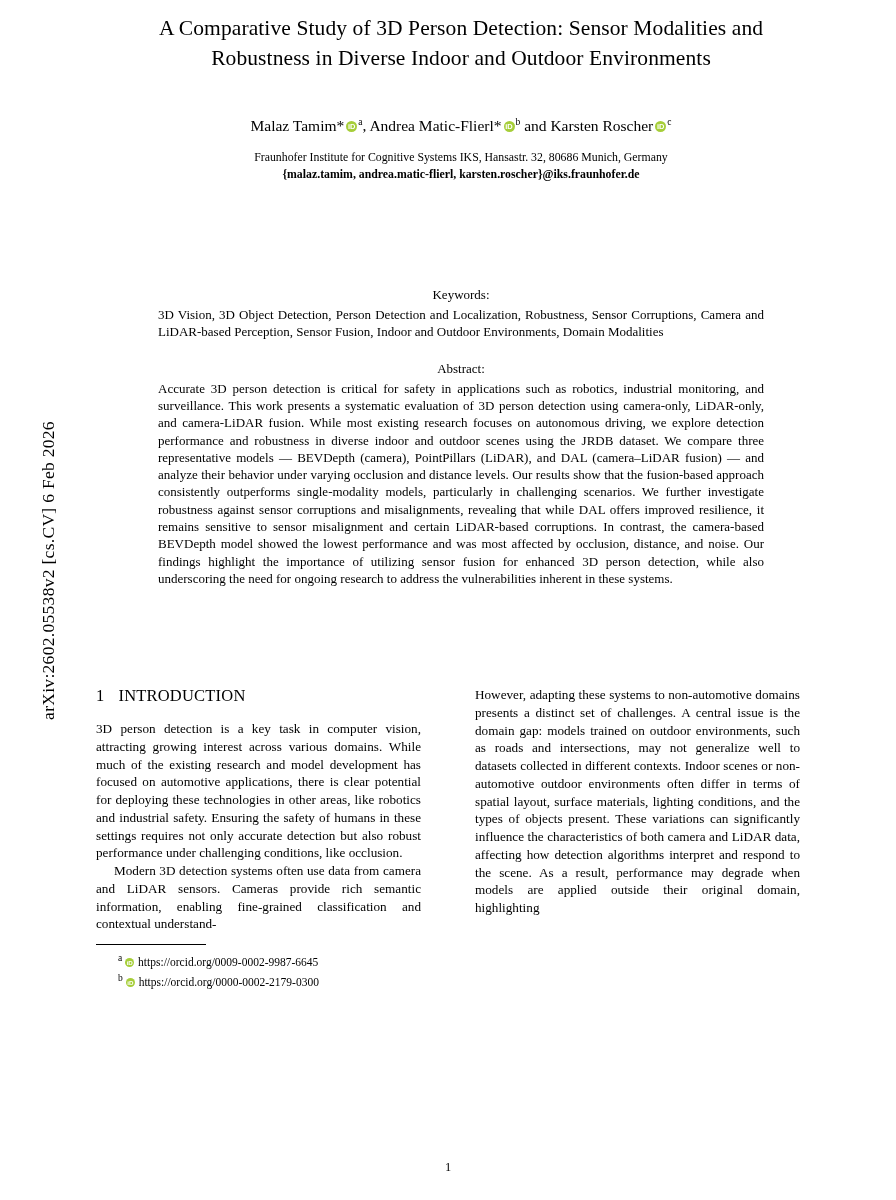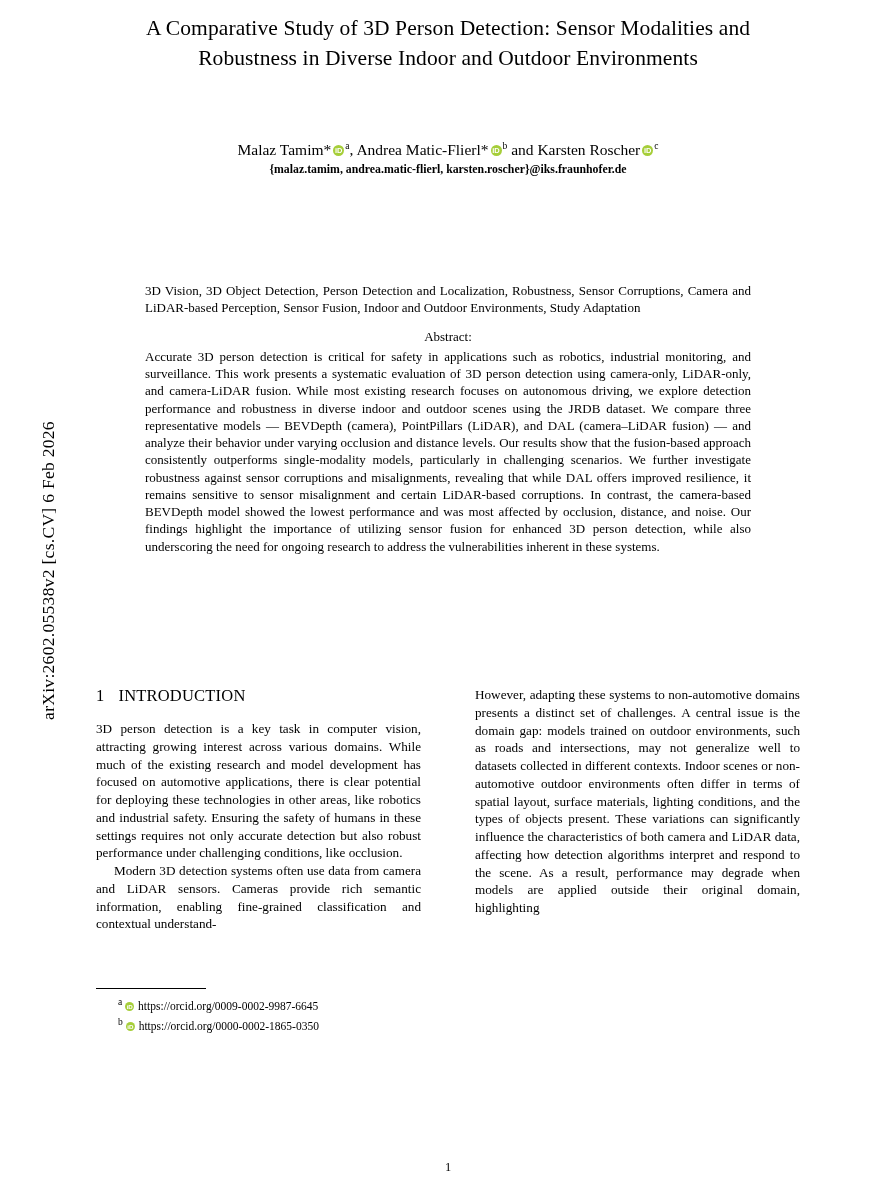--- a/index.html
+++ b/index.html
@@ -31,37 +31,37 @@
     transform-origin: center center;
     font-family: "Liberation Serif", serif;
     font-size: 17.5px;
     letter-spacing: 0.3px;
     color: #000;
     white-space: nowrap;
   }
 
   .content {
     position: absolute;
-    left: 145px;
+    left: 158px;
     top: 0;
     width: 606px;
   }
 
   .title {
     margin-top: 14px;
     text-align: center;
     font-size: 21.5px;
     line-height: 1.38;
     font-family: "Liberation Serif", serif;
     font-weight: normal;
     letter-spacing: 0.1px;
   }
 
   .authors {
-    margin-top: 66px;
+    margin-top: 42px;
     text-align: center;
     font-size: 15.5px;
     line-height: 1.4;
   }
   .affil {
     margin-top: 12px;
     text-align: center;
     font-size: 11.8px;
     line-height: 1.45;
   }
@@ -116,21 +116,21 @@
   .keywords-wrap {
     margin-top: 104px;
   }
   .just {
     text-align: justify;
     font-size: 13px;
     line-height: 1.33;
     text-justify: inter-word;
   }
   .abstract-wrap {
-    margin-top: 12px;
+    margin-top: 20px;
   }
 
   .columns {
     position: absolute;
     left: 96px;
     top: 686px;
     width: 704px;
     display: flex;
     gap: 54px;
   }
@@ -155,21 +155,21 @@
     margin: 0;
     text-indent: 0;
   }
   .body-text p + p {
     text-indent: 18px;
   }
 
   .footnotes {
     position: absolute;
     left: 96px;
-    top: 988px;
+    top: 944px;
     width: 334px;
   }
   .fn-rule {
     width: 110px;
     height: 1px;
     background: #000;
     margin: 0 0 6px 0;
   }
   .fn-line {
     font-size: 11.5px;
@@ -209,24 +209,26 @@
 
     <div class="title">
       <span>A Comparative Study of 3D Person Detection: Sensor Modalities and</span><br>
       <span>Robustness in Diverse Indoor and Outdoor Environments</span>
     </div>
 
     <div class="authors">
       <span>Malaz Tamim*</span><span class="orcid"></span><sup class="fn">a</sup><span>, </span><span>Andrea Matic-Flierl*</span><span class="orcid"></span><sup class="fn">b</sup><span> and </span><span>Karsten Roscher</span><span class="orcid"></span><sup class="fn">c</sup>
     </div>
 
+    <div class="affil">Fraunhofer Institute for Cognitive Systems IKS, Hansastr. 32, 80686 Munich, Germany</div>
     <div class="email">{malaz.tamim, andrea.matic-flierl, karsten.roscher}@iks.fraunhofer.de</div>
 
     <div class="keywords-wrap">
-      <div class="just">3D Vision, 3D Object Detection, Person Detection and Localization, Robustness, Sensor Corruptions, Camera and LiDAR-based Perception, Sensor Fusion, Indoor and Outdoor Environments, Study Adaptation</div>
+      <div class="block-head">Keywords:</div>
+      <div class="just">3D Vision, 3D Object Detection, Person Detection and Localization, Robustness, Sensor Corruptions, Camera and LiDAR-based Perception, Sensor Fusion, Indoor and Outdoor Environments, Domain Modalities</div>
     </div>
 
     <div class="abstract-wrap">
       <div class="block-head">Abstract:</div>
       <div class="just">Accurate 3D person detection is critical for safety in applications such as robotics, industrial monitoring, and surveillance. This work presents a systematic evaluation of 3D person detection using camera-only, LiDAR-only, and camera-LiDAR fusion. While most existing research focuses on autonomous driving, we explore detection performance and robustness in diverse indoor and outdoor scenes using the JRDB dataset. We compare three representative models — BEVDepth (camera), PointPillars (LiDAR), and DAL (camera–LiDAR fusion) — and analyze their behavior under varying occlusion and distance levels. Our results show that the fusion-based approach consistently outperforms single-modality models, particularly in challenging scenarios. We further investigate robustness against sensor corruptions and misalignments, revealing that while DAL offers improved resilience, it remains sensitive to sensor misalignment and certain LiDAR-based corruptions. In contrast, the camera-based BEVDepth model showed the lowest performance and was most affected by occlusion, distance, and noise. Our findings highlight the importance of utilizing sensor fusion for enhanced 3D person detection, while also underscoring the need for ongoing research to address the vulnerabilities inherent in these systems.</div>
     </div>
 
   </div>
 
   <div class="columns">
@@ -247,19 +249,19 @@
   </div>
 
   <div class="footnotes">
     <div class="fn-rule"></div>
     <div class="fn-line">
       <span class="lbl">a</span><span class="orcid small"></span>
       <span>https://orcid.org/0009-0002-9987-6645</span>
     </div>
     <div class="fn-line">
       <span class="lbl">b</span><span class="orcid small"></span>
-      <span>https://orcid.org/0000-0002-1865-0350</span>
+      <span>https://orcid.org/0000-0002-2179-0300</span>
     </div>
   </div>
 
   <div class="page-num">1</div>
 
 </div>
 
 </body></html>

